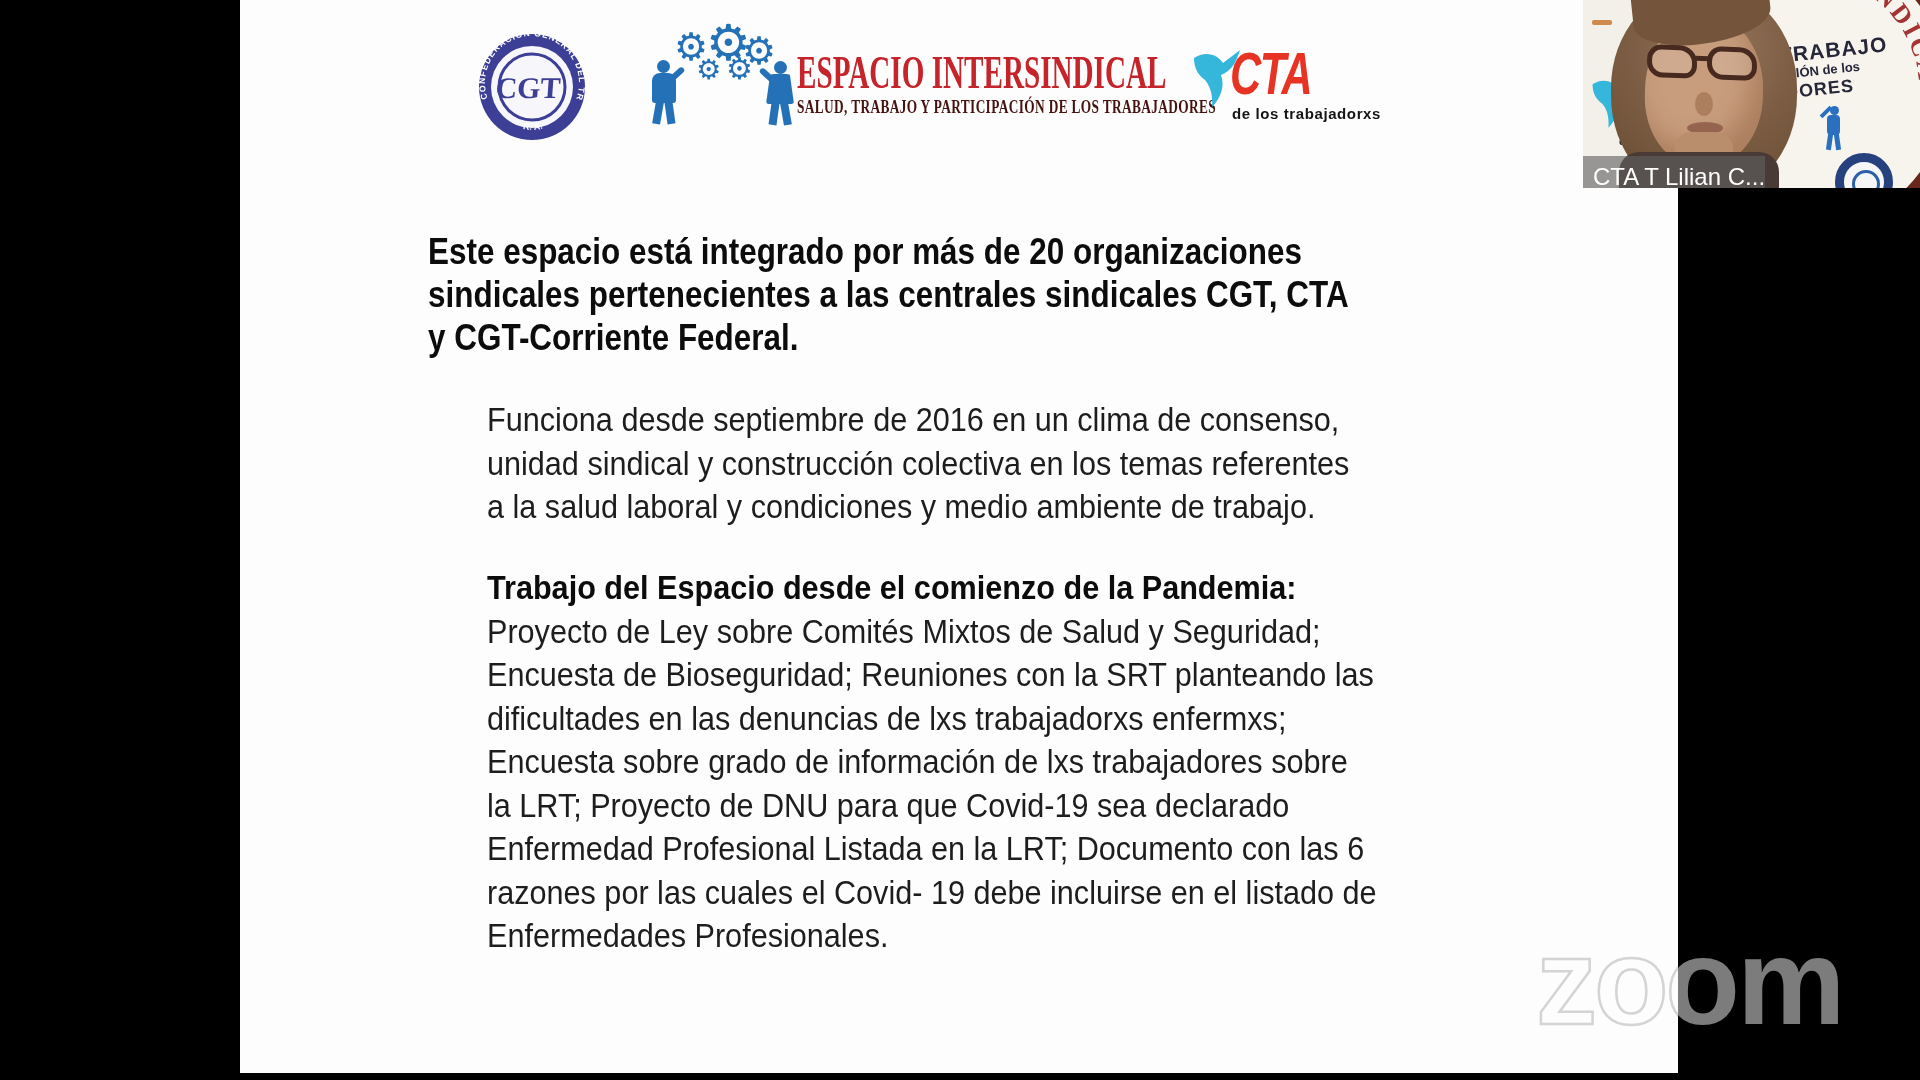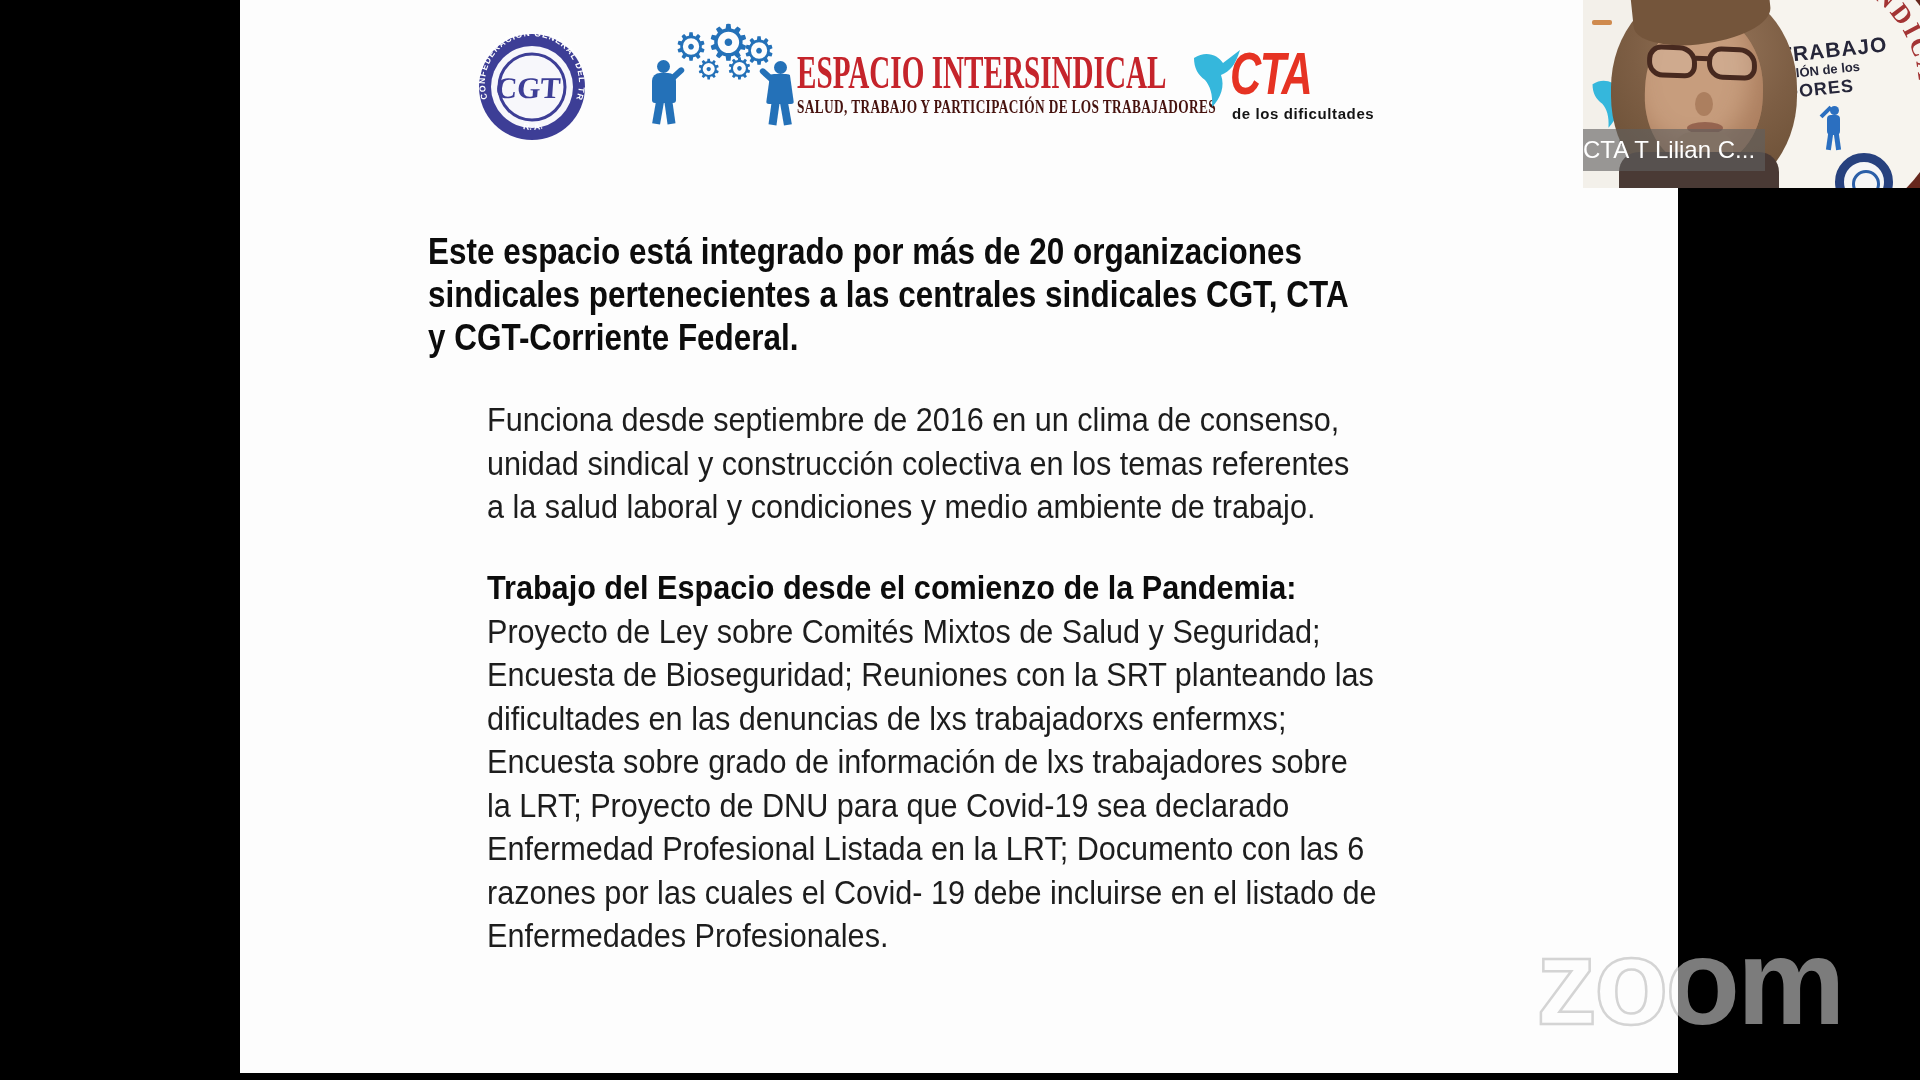--- a/index.html
+++ b/index.html
@@ -86,22 +86,22 @@
   .wc-glasses{position:absolute;left:58px;top:44px;width:126px;height:40px;transform:rotate(2deg);}
   .wc-glasses .lens{position:absolute;top:2px;width:50px;height:33px;border:5px solid #47291f;
                     border-radius:14px 18px 12px 16px;background:rgba(235,220,205,.22);box-sizing:border-box;}
   .wc-glasses .l1{left:6px;}
   .wc-glasses .l2{left:66px;}
   .wc-glasses .bridge{position:absolute;left:54px;top:12px;width:14px;height:5px;background:#47291f;}
   .wc-nose{position:absolute;left:112px;top:92px;width:18px;height:24px;background:rgba(140,90,60,.45);border-radius:50%;}
   .wc-mouth{position:absolute;left:104px;top:122px;width:36px;height:12px;background:#8d5a48;border-radius:50%;opacity:.85;}
   .wc-neck{position:absolute;left:92px;top:132px;width:58px;height:50px;background:#b98e6d;border-radius:30%;}
   .wc-shoulder{position:absolute;left:36px;top:152px;width:160px;height:40px;background:#4a3a35;border-radius:20px 20px 0 0;}
-  .wc-label{position:absolute;left:0;top:129px;width:182px;height:42px;background:rgba(96,96,96,.62);
-            color:#fff;font-size:24px;line-height:42px;box-sizing:border-box;
+  .wc-label{position:absolute;left:0;top:156px;width:182px;height:42px;background:rgba(96,96,96,.62);
+            color:#fff;font-size:24px;line-height:42px;padding-left:10px;box-sizing:border-box;
             white-space:nowrap;overflow:hidden;}
 </style>
 </head>
 <body>
 
 <div class="stage">
 
   <div class="slide">
 
     <div class="cgt-logo">
@@ -147,21 +147,21 @@
     <div class="esp-title">ESPACIO INTERSINDICAL</div>
     <div class="esp-sub">SALUD, TRABAJO Y PARTICIPACIÓN DE LOS TRABAJADORES</div>
 
     <div class="cta-group">
       <div class="cta-bird">
         <svg width="52" height="64" viewBox="0 0 52 64">
           <path d="M4 12 C16 4 28 9 33 17 L50 4 C45 20 40 25 31 29 C35 40 31 52 22 61 C23 48 20 40 15 34 C8 29 4 22 4 12 Z" fill="#35b7dc"></path>
         </svg>
       </div>
       <div class="cta-word">CTA</div>
-      <div class="cta-tag">de los dificultades</div>
+      <div class="cta-tag">de los trabajadorxs</div>
     </div>
 
     <div class="txtblock heading">
       <div class="line">Este espacio está integrado por más de 20 organizaciones</div>
       <div class="line">sindicales pertenecientes a las centrales sindicales CGT, CTA</div>
       <div class="line">y CGT-Corriente Federal.</div>
     </div>
 
     <div class="txtblock body1">
       <div class="bline">Funciona desde septiembre de 2016 en un clima de consenso,</div>

